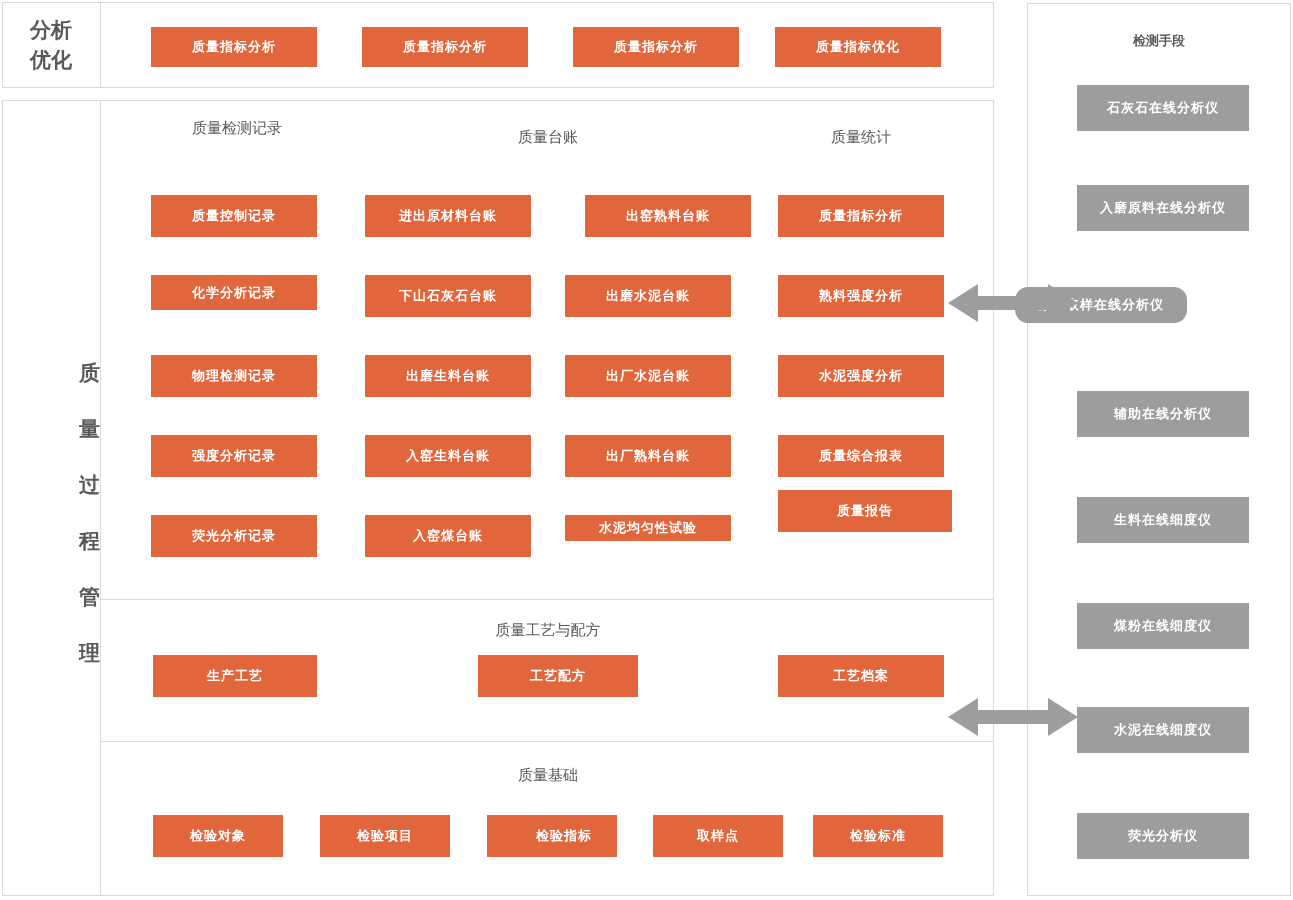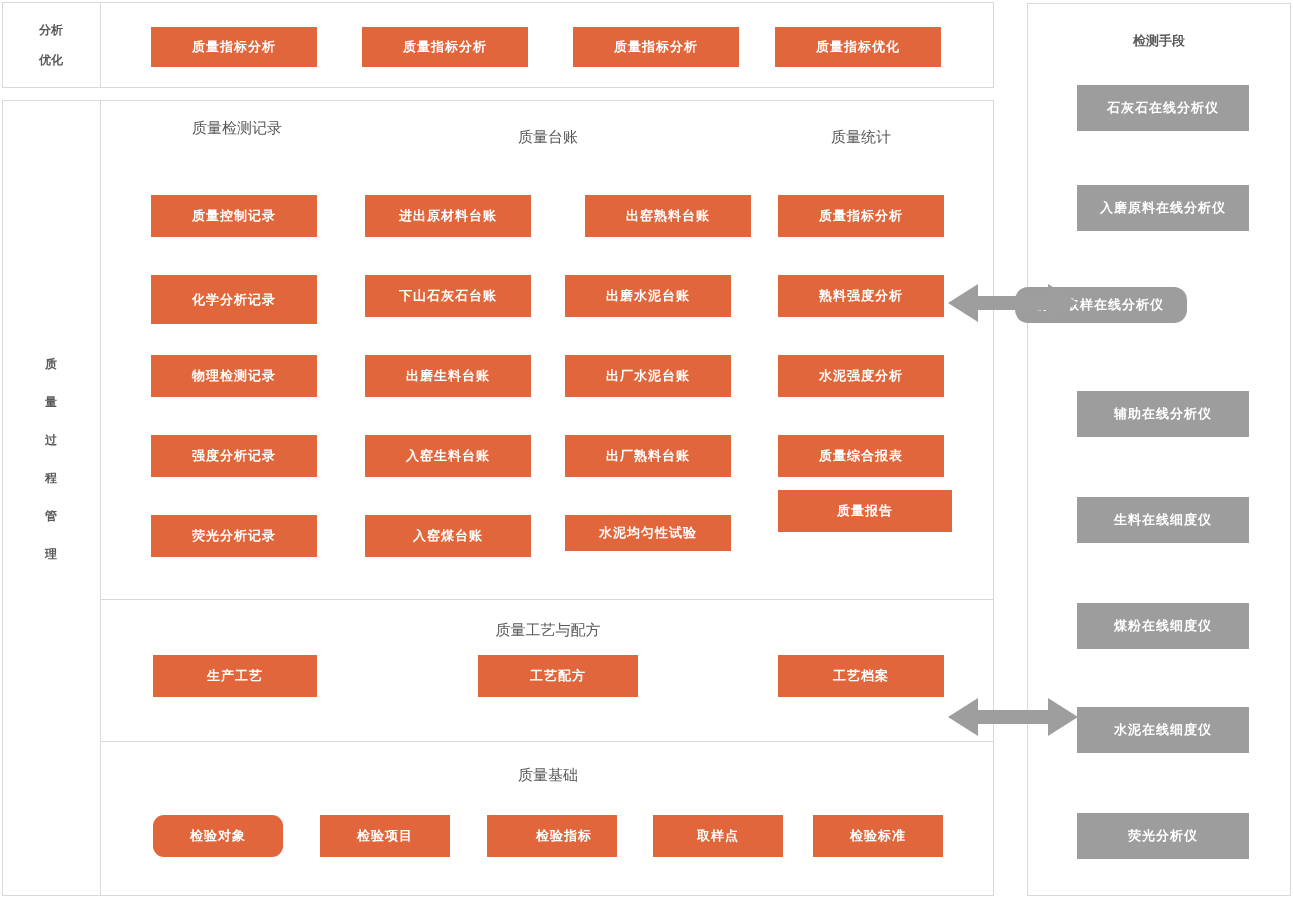--- a/index.html
+++ b/index.html
@@ -14,21 +14,21 @@
     font-family:"Liberation Sans","DejaVu Sans",sans-serif;}
   body{position:relative;overflow:hidden;}
   .panel{position:absolute;border:1px solid var(--border);background:#fff;}
   .divider-v{position:absolute;width:0;border-left:1px solid var(--border);}
   .divider-h{position:absolute;height:0;border-top:1px solid var(--border);}
   .btn{position:absolute;display:flex;align-items:center;justify-content:center;
     color:#fff;font-size:13px;font-weight:bold;letter-spacing:1px;white-space:nowrap;}
   .btn.orange{background:var(--accent);}
   .btn.gray{background:var(--gray-btn);}
   .hdr{position:absolute;color:var(--label);font-size:15px;text-align:center;white-space:nowrap;}
-  .big-label{position:absolute;color:var(--label);font-weight:bold;font-size:12px;
+  .big-label{position:absolute;color:var(--label);font-weight:bold;font-size:21px;
     display:flex;justify-content:center;}
   .big-label .wrap{width:1em;word-break:break-all;text-align:center;}
   .panel-title{position:absolute;color:var(--label);font-size:13px;font-weight:bold;
     text-align:center;white-space:nowrap;}
   svg.arrow{position:absolute;overflow:visible;}
 </style>
 </head>
 <body>
 
 <div class="panel" style="left:2px;top:2px;width:992px;height:86px;"></div>
@@ -38,59 +38,59 @@
 </div>
 <div class="btn orange" style="left:151px;top:27px;width:166px;height:40px;">质量指标分析</div>
 <div class="btn orange" style="left:362px;top:27px;width:166px;height:40px;">质量指标分析</div>
 <div class="btn orange" style="left:573px;top:27px;width:166px;height:40px;">质量指标分析</div>
 <div class="btn orange" style="left:775px;top:27px;width:166px;height:40px;">质量指标优化</div>
 
 <div class="panel" style="left:2px;top:100px;width:992px;height:796px;"></div>
 <div class="divider-v" style="left:100px;top:101px;height:794px;"></div>
 <div class="divider-h" style="left:101px;top:599px;width:893px;"></div>
 <div class="divider-h" style="left:101px;top:741px;width:893px;"></div>
-<div class="big-label" style="left:2px;top:345px;width:98px;line-height:38px;">
+<div class="big-label" style="left:2px;top:345px;width:98px;line-height:56px;justify-content:flex-end;">
   <span class="wrap">质量过程管理</span>
 </div>
 
 <div class="hdr" style="left:157px;top:119px;width:160px;">质量检测记录</div>
 <div class="hdr" style="left:468px;top:128px;width:160px;">质量台账</div>
 <div class="hdr" style="left:781px;top:128px;width:160px;">质量统计</div>
 
 <div class="btn orange" style="left:151px;top:195px;width:166px;height:42px;">质量控制记录</div>
-<div class="btn orange" style="left:151px;top:275px;width:166px;height:49px;">化学分析记录</div>
+<div class="btn orange" style="left:151px;top:275px;width:166px;height:35px;">化学分析记录</div>
 <div class="btn orange" style="left:151px;top:355px;width:166px;height:42px;">物理检测记录</div>
 <div class="btn orange" style="left:151px;top:435px;width:166px;height:42px;">强度分析记录</div>
 <div class="btn orange" style="left:151px;top:515px;width:166px;height:42px;">荧光分析记录</div>
 
 <div class="btn orange" style="left:365px;top:195px;width:166px;height:42px;">进出原材料台账</div>
 <div class="btn orange" style="left:365px;top:275px;width:166px;height:42px;">下山石灰石台账</div>
 <div class="btn orange" style="left:365px;top:355px;width:166px;height:42px;">出磨生料台账</div>
 <div class="btn orange" style="left:365px;top:435px;width:166px;height:42px;">入窑生料台账</div>
 <div class="btn orange" style="left:365px;top:515px;width:166px;height:42px;">入窑煤台账</div>
 
 <div class="btn orange" style="left:565px;top:195px;width:166px;height:42px;margin-left:20px;">出窑熟料台账</div>
 <div class="btn orange" style="left:565px;top:275px;width:166px;height:42px;">出磨水泥台账</div>
 <div class="btn orange" style="left:565px;top:355px;width:166px;height:42px;">出厂水泥台账</div>
 <div class="btn orange" style="left:565px;top:435px;width:166px;height:42px;">出厂熟料台账</div>
-<div class="btn orange" style="left:565px;top:515px;width:166px;height:36px;">水泥均匀性试验</div>
+<div class="btn orange" style="left:565px;top:515px;width:166px;height:26px;">水泥均匀性试验</div>
 
 <div class="btn orange" style="left:778px;top:195px;width:166px;height:42px;">质量指标分析</div>
 <div class="btn orange" style="left:778px;top:275px;width:166px;height:42px;">熟料强度分析</div>
 <div class="btn orange" style="left:778px;top:355px;width:166px;height:42px;">水泥强度分析</div>
 <div class="btn orange" style="left:778px;top:435px;width:166px;height:42px;">质量综合报表</div>
 <div class="btn orange" style="left:778px;top:490px;width:174px;height:42px;">质量报告</div>
 
 <div class="hdr" style="left:468px;top:621px;width:160px;">质量工艺与配方</div>
 <div class="btn orange" style="left:153px;top:655px;width:164px;height:42px;">生产工艺</div>
 <div class="btn orange" style="left:478px;top:655px;width:160px;height:42px;">工艺配方</div>
 <div class="btn orange" style="left:778px;top:655px;width:166px;height:42px;">工艺档案</div>
 
 <div class="hdr" style="left:468px;top:766px;width:160px;">质量基础</div>
-<div class="btn orange" style="left:153px;top:815px;width:130px;height:42px;border-radius:11px;">检验对象</div>
+<div class="btn orange" style="left:153px;top:815px;width:130px;height:42px;">检验对象</div>
 <div class="btn orange" style="left:320px;top:815px;width:130px;height:42px;">检验项目</div>
 <div class="btn orange" style="left:487px;top:815px;width:130px;height:42px;padding-left:24px;">检验指标</div>
 <div class="btn orange" style="left:653px;top:815px;width:130px;height:42px;">取样点</div>
 <div class="btn orange" style="left:813px;top:815px;width:130px;height:42px;">检验标准</div>
 
 <div class="panel" style="left:1027px;top:3px;width:264px;height:893px;"></div>
 <div class="panel-title" style="left:1027px;top:32px;width:264px;">检测手段</div>
 <div class="btn gray" style="left:1077px;top:85px;width:172px;height:46px;">石灰石在线分析仪</div>
 <div class="btn gray" style="left:1077px;top:185px;width:172px;height:46px;">入磨原料在线分析仪</div>
 <div class="btn gray" style="left:1015px;top:287px;width:172px;height:36px;border-radius:13px;">原煤取样在线分析仪</div>

